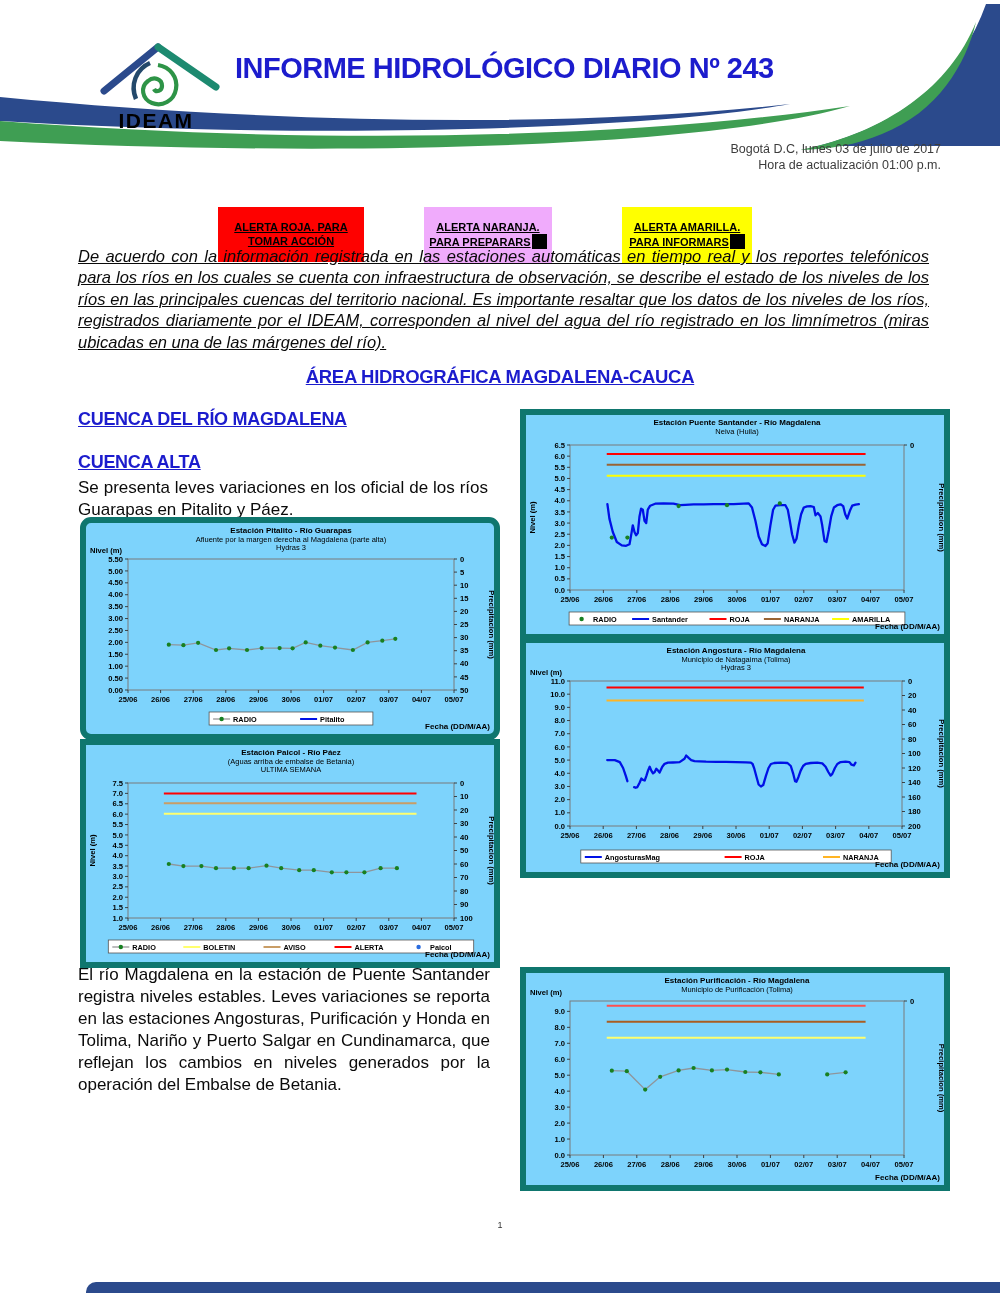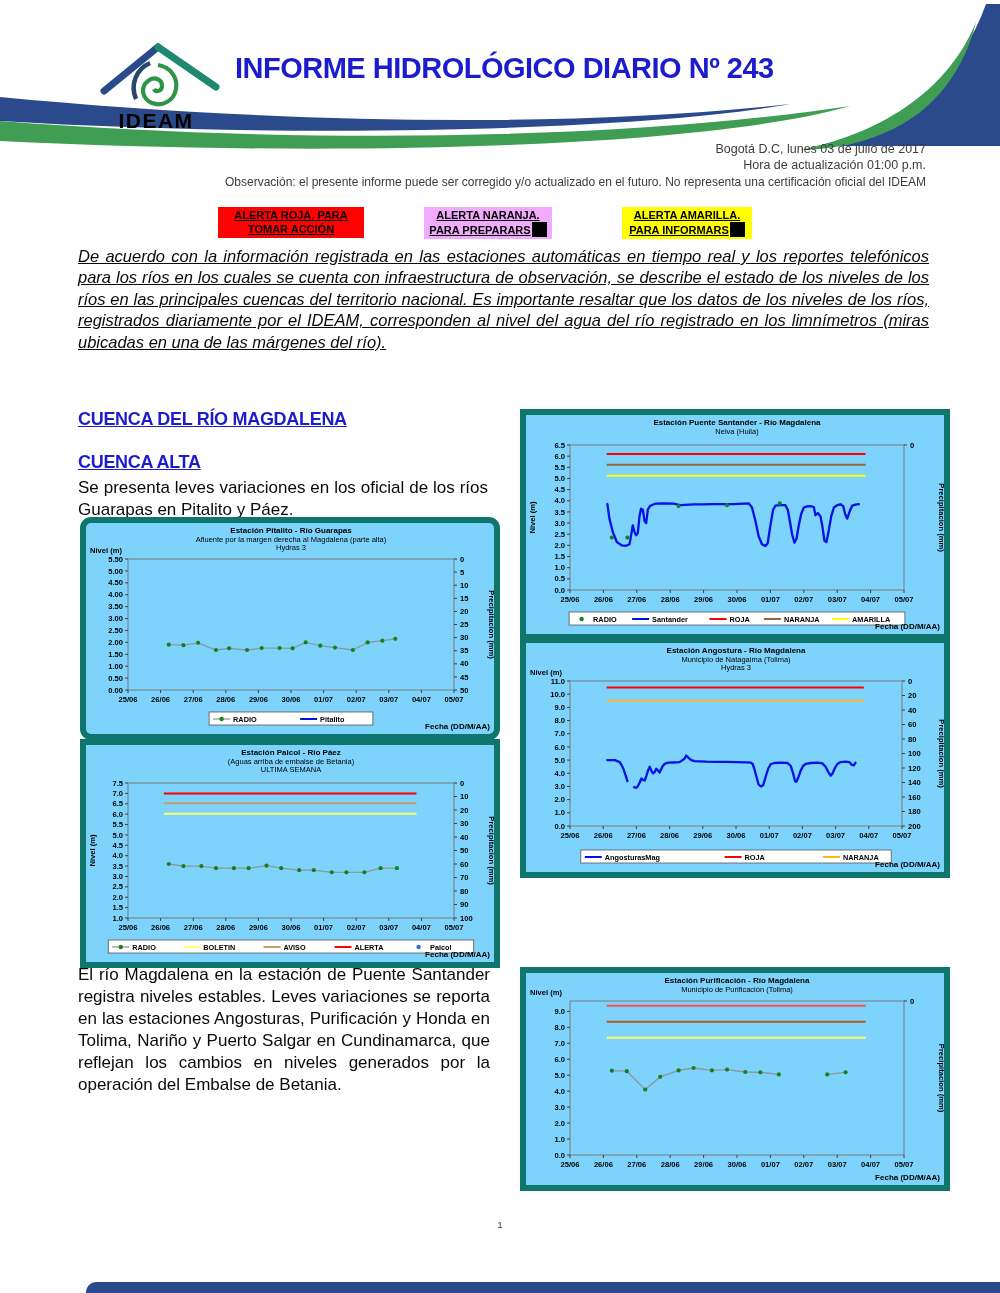--- a/index.html
+++ b/index.html
@@ -2,25 +2,25 @@
 <html><head>
 <meta charset="utf-8">
 <style>
   html,body{margin:0;padding:0;background:#e8e8e8;}
   #page{position:relative;width:1000px;height:1293px;margin:0 auto;background:#fff;
         font-family:"Liberation Sans",sans-serif;color:#000;overflow:hidden;}
   .waves{position:absolute;left:0;top:0;width:1000px;height:150px;}
   .logo{position:absolute;left:90px;top:34px;width:140px;height:102px;}
   .rtitle{position:absolute;left:235px;top:52px;width:530px;text-align:center;
           font-size:29px;font-weight:bold;color:#1c1ccd;letter-spacing:-0.5px;white-space:nowrap;}
-  .dateblock{position:absolute;right:74px;top:141px;text-align:right;font-size:12.5px;
+  .dateblock{position:absolute;right:59px;top:141px;text-align:right;font-size:12.5px;
              color:#3c3c3c;line-height:1.3;}
   .obs{position:absolute;right:74px;top:175px;font-size:12px;color:#3c3c3c;white-space:nowrap;}
   .alert{position:absolute;top:207px;font-size:11px;font-weight:bold;text-align:center;
-         line-height:1.3;color:#000;text-decoration:underline;padding:1px 0;}
+         line-height:1.3;color:#000;text-decoration:underline;padding:13px 0;}
   .alert.red{left:218px;width:146px;background:#fe0100;}
   .alert.orange{left:424px;width:128px;background:#f0abfc;}
   .alert.yellow{left:622px;width:130px;background:#ffff00;}
   .redact{display:inline-block;width:15px;height:15px;background:#000;vertical-align:-3px;margin-left:1px;}
   .intro{position:absolute;left:78px;top:246px;width:851px;font-size:16.5px;font-style:italic;
          text-align:justify;line-height:1.3;color:#0a0a0a;text-decoration:underline;}
   .sechead{position:absolute;left:0;right:0;top:366px;text-align:center;font-size:18.5px;
            font-weight:bold;color:#1c1ccd;text-decoration:underline;letter-spacing:-0.3px;}
   .hblue{position:absolute;left:78px;font-size:18px;font-weight:bold;color:#1c1ccd;
          text-decoration:underline;letter-spacing:-0.3px;}
@@ -58,34 +58,34 @@
     <text x="66" y="93" text-anchor="middle" font-size="21" font-weight="bold" fill="#2f9e49" letter-spacing="1.5">IDEAM</text>
   </svg>
 
   <div class="rtitle">INFORME HIDROLÓGICO DIARIO Nº 243</div>
 
   <div class="dateblock">
     <div>Bogotá D.C, lunes 03 de julio de 2017</div>
     <div>Hora de actualización 01:00 p.m.</div>
   </div>
 
-  <div class="obs">Observación: el presente informe puede ser corregido y/o actualizado en el futuro. No representa una certificación oficial del IDEAM</div>
 
   <div class="alert red">
     <span>ALERTA ROJA. PARA TOMAR ACCIÓN</span>
   </div>
   <div class="alert orange">
     <span>ALERTA NARANJA. PARA PREPARARS</span><span class="redact"></span>
   </div>
   <div class="alert yellow">
     <span>ALERTA AMARILLA. PARA INFORMARS</span><span class="redact"></span>
   </div>
 
   <div class="intro">De acuerdo con la información registrada en las estaciones automáticas en tiempo real y los reportes telefónicos para los ríos en los cuales se cuenta con infraestructura de observación, se describe el estado de los niveles de los ríos en las principales cuencas del territorio nacional. Es importante resaltar que los datos de los niveles de los ríos, registrados diariamente por el IDEAM, corresponden al nivel del agua del río registrado en los limnímetros (miras ubicadas en una de las márgenes del río).</div>
 
+  <div class="sechead">ÁREA HIDROGRÁFICA MAGDALENA-CAUCA</div>
 
   <div class="hblue" style="top:409px;">CUENCA DEL RÍO MAGDALENA</div>
   <div class="hblue" style="top:452px;">CUENCA ALTA</div>
 
   <div class="para" style="left:78px;top:477px;width:410px;">Se presenta leves variaciones en los oficial de los ríos Guarapas en Pitalito y Páez.</div>
 
   <div class="chart" style="left:80px;top:517px;border-radius:11px;">
       <svg width="408" height="211" viewBox="0 0 408 211">
         <text class="ct" x="205" y="10" text-anchor="middle">Estación Pitalito  - Río Guarapas</text>
         <text class="ct2" x="205" y="18.5" text-anchor="middle">Afluente por la margen derecha al Magdalena (parte alta)</text>

